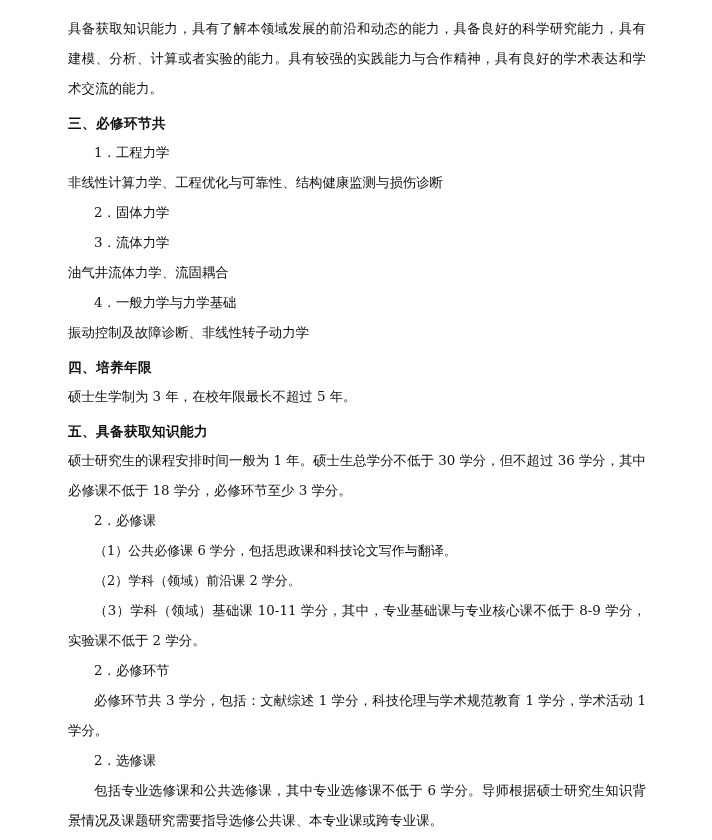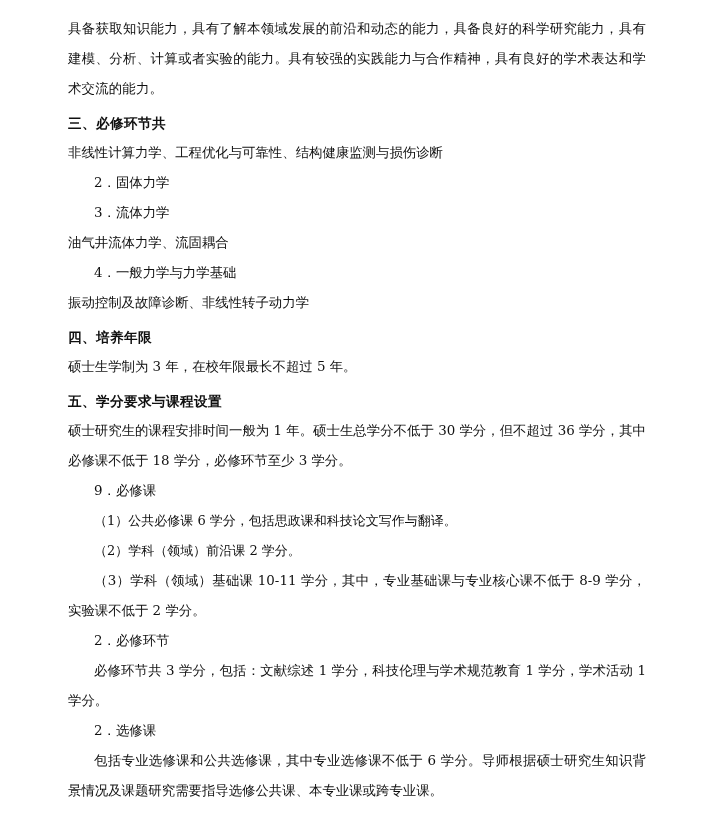--- a/index.html
+++ b/index.html
@@ -75,41 +75,42 @@
 
 <div class="page">
   <div class="content">
 
     <p class="para body-block">具备获取知识能力，具有了解本领域发展的前沿和动态的能力，具备良好的科学研究能力，具有建模、分析、计算或者实验的能力。具有较强的实践能力与合作精神，具有良好的学术表达和学术交流的能力。</p>
 
     <p class="heading">
       <span class="htext">三、</span><span class="htext">必修环节共</span>
     </p>
 
+    <p class="sub">1．工程力学</p>
     <p class="flow">非线性计算力学、工程优化与可靠性、结构健康监测与损伤诊断</p>
 
     <p class="sub">2．固体力学</p>
 
     <p class="sub">3．流体力学</p>
     <p class="flow">油气井流体力学、流固耦合</p>
 
     <p class="sub">4．一般力学与力学基础</p>
     <p class="flow">振动控制及故障诊断、非线性转子动力学</p>
 
     <p class="heading">
       <span class="htext">四、</span><span class="htext">培养年限</span>
     </p>
     <p class="flow">硕士生学制为 3 年，在校年限最长不超过 5 年。</p>
 
     <p class="heading">
-      <span class="htext">五、</span><span class="htext">学分要求与课程设置</span>
+      <span class="htext">五、</span><span class="htext">具备获取知识能力</span>
     </p>
     <p class="flow">硕士研究生的课程安排时间一般为 1 年。硕士生总学分不低于 30 学分，但不超过 36 学分，其中必修课不低于 18 学分，必修环节至少 3 学分。</p>
 
-    <p class="sub">9．必修课</p>
+    <p class="sub">2．必修课</p>
     <p class="sub-body">（1）公共必修课 6 学分，包括思政课和科技论文写作与翻译。</p>
     <p class="sub-body">（2）学科（领域）前沿课 2 学分。</p>
     <p class="flow first-line-indent">（3）学科（领域）基础课 10-11 学分，其中，专业基础课与专业核心课不低于 8-9 学分，实验课不低于 2 学分。</p>
 
     <p class="sub">2．必修环节</p>
     <p class="flow first-line-indent">必修环节共 3 学分，包括：文献综述 1 学分，科技伦理与学术规范教育 1 学分，学术活动 1 学分。</p>
 
     <p class="sub">2．选修课</p>
     <p class="flow first-line-indent">包括专业选修课和公共选修课，其中专业选修课不低于 6 学分。导师根据硕士研究生知识背景情况及课题研究需要指导选修公共课、本专业课或跨专业课。</p>
 

